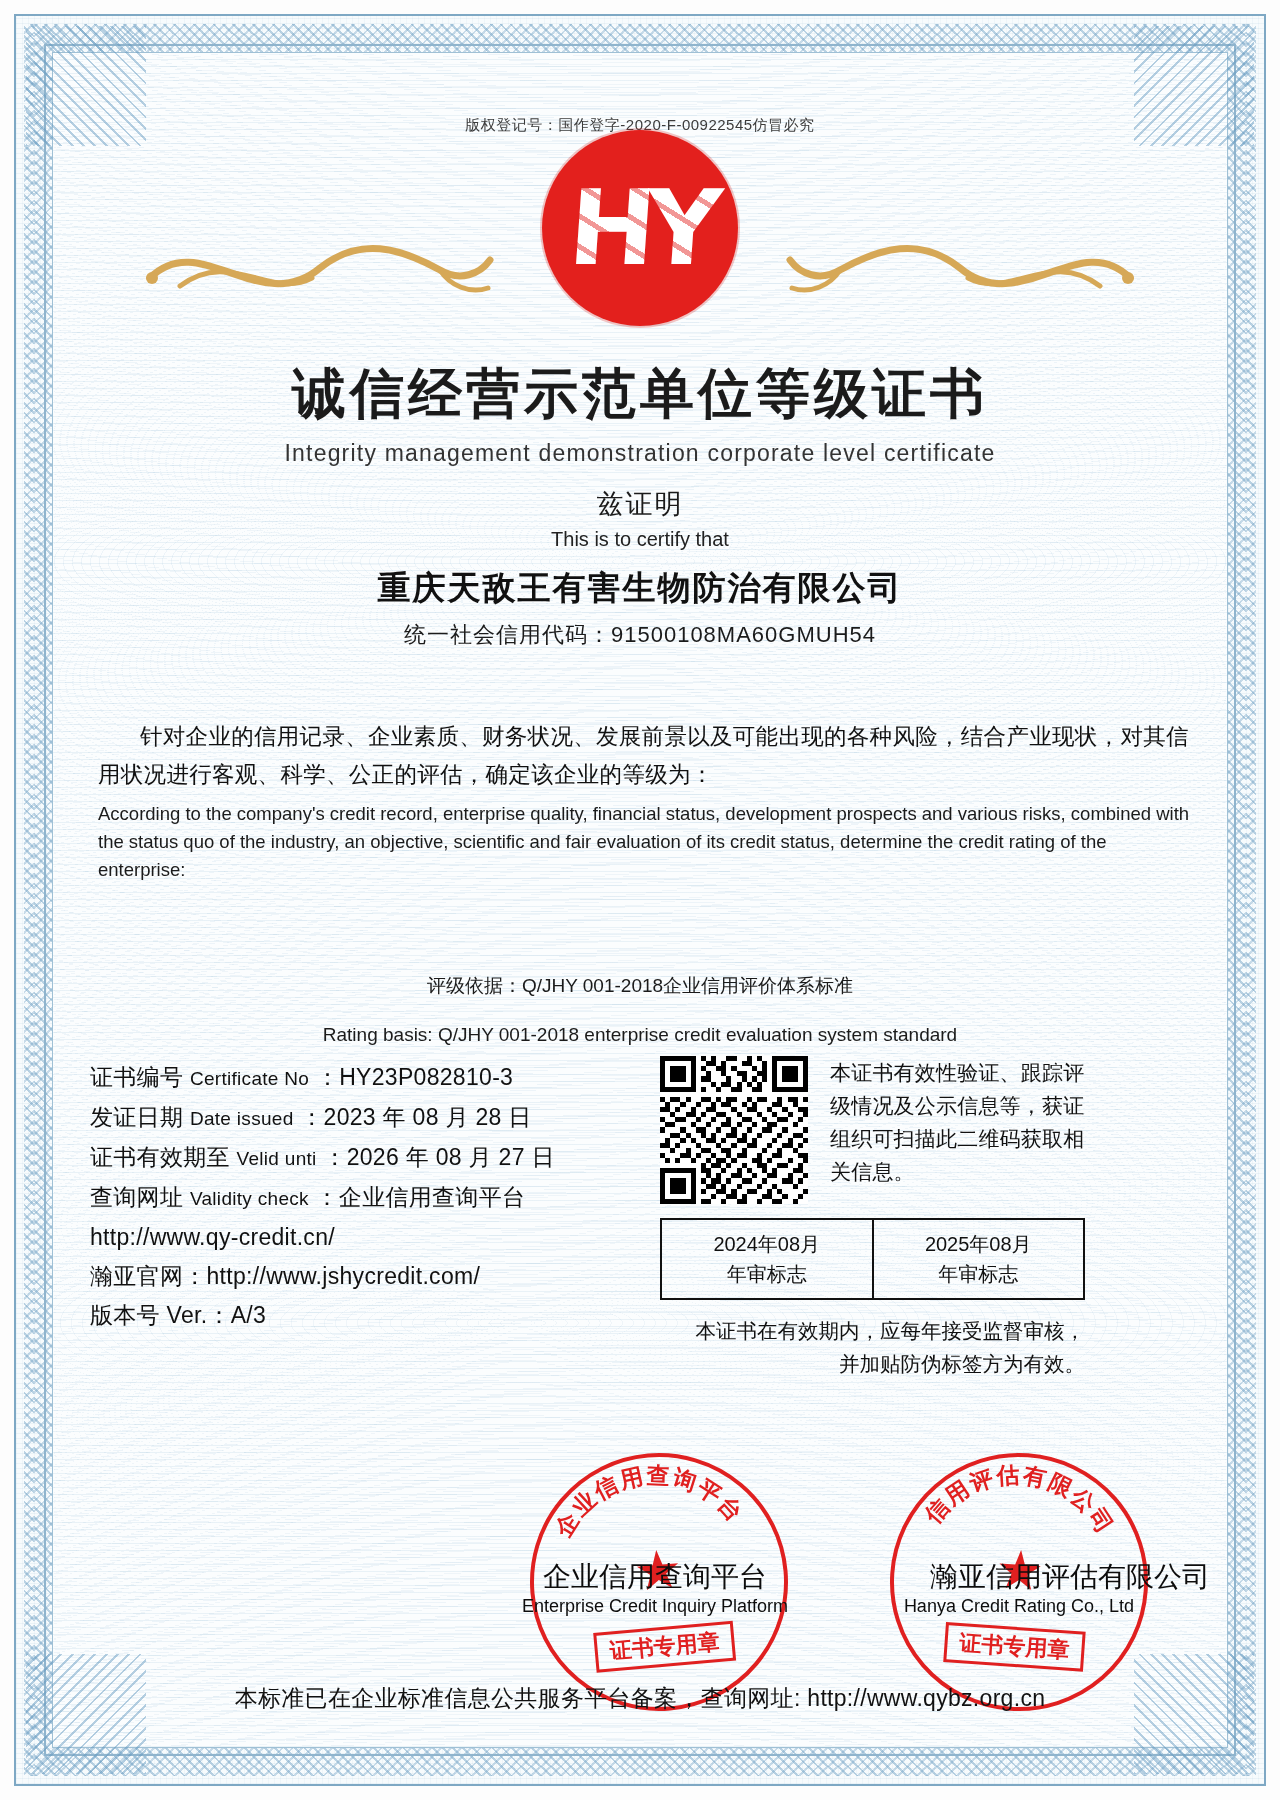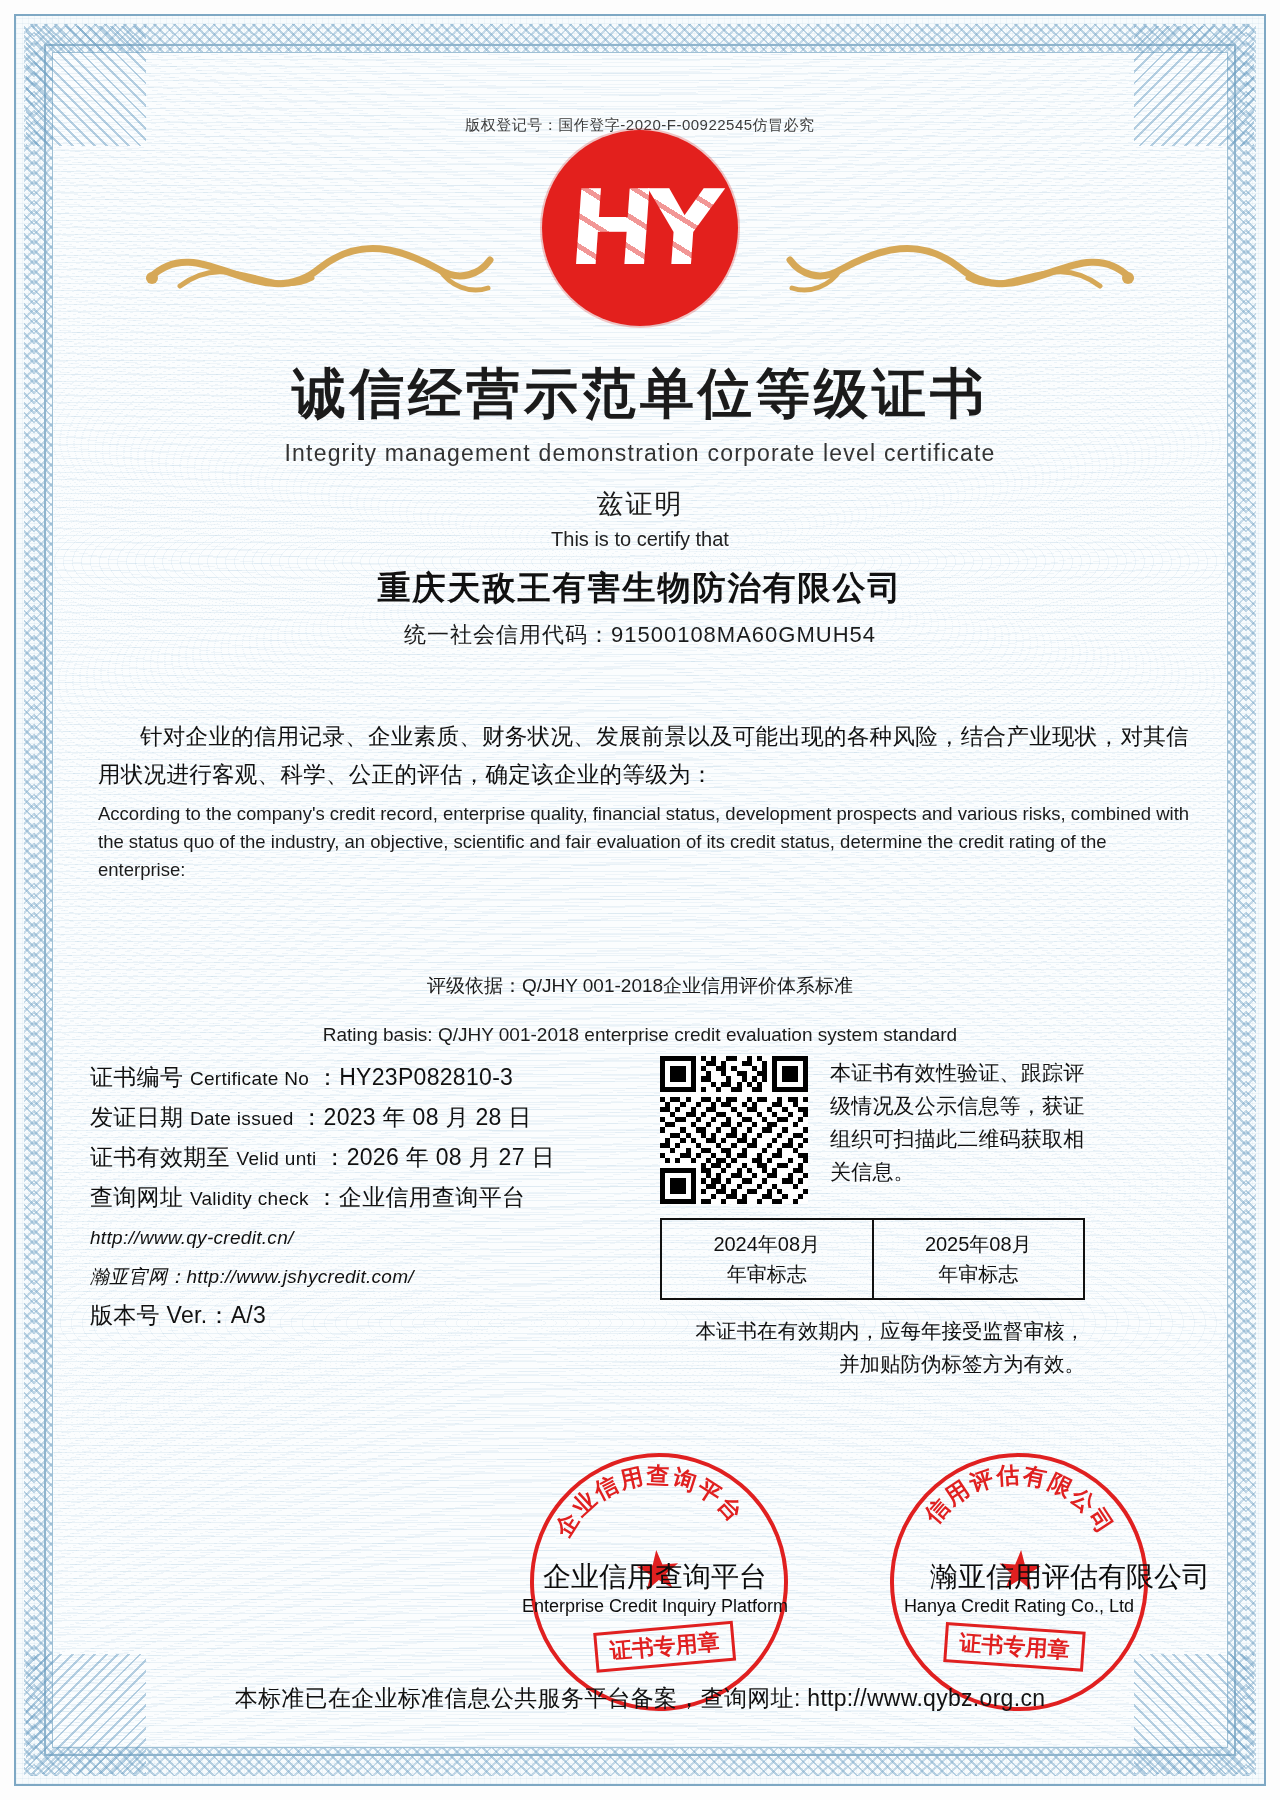--- a/index.html
+++ b/index.html
@@ -157,21 +157,21 @@
     position:absolute;top:945px;left:0;right:0;text-align:center;
     font-size:19px;color:#1b1b1b;margin-top:21px;
   }
 
   
   .details{
     position:absolute;top:1000px;left:30px;width:560px;
     font-size:23px;color:#111;line-height:39px;letter-spacing:.3px;
   }
   .details .lbl-en{font-size:19px;}
-  .details .url{font-size:19px;font-style:italic;}
+  .details .url{font-size:23px;}
 
   
   .qr{
     position:absolute;top:998px;left:600px;width:148px;height:148px;
     background:#fff;
   }
   .qr svg{display:block;}
   .qr-note{
     position:absolute;top:998px;left:770px;width:255px;
     font-size:21px;color:#111;line-height:33px;letter-spacing:.2px;

